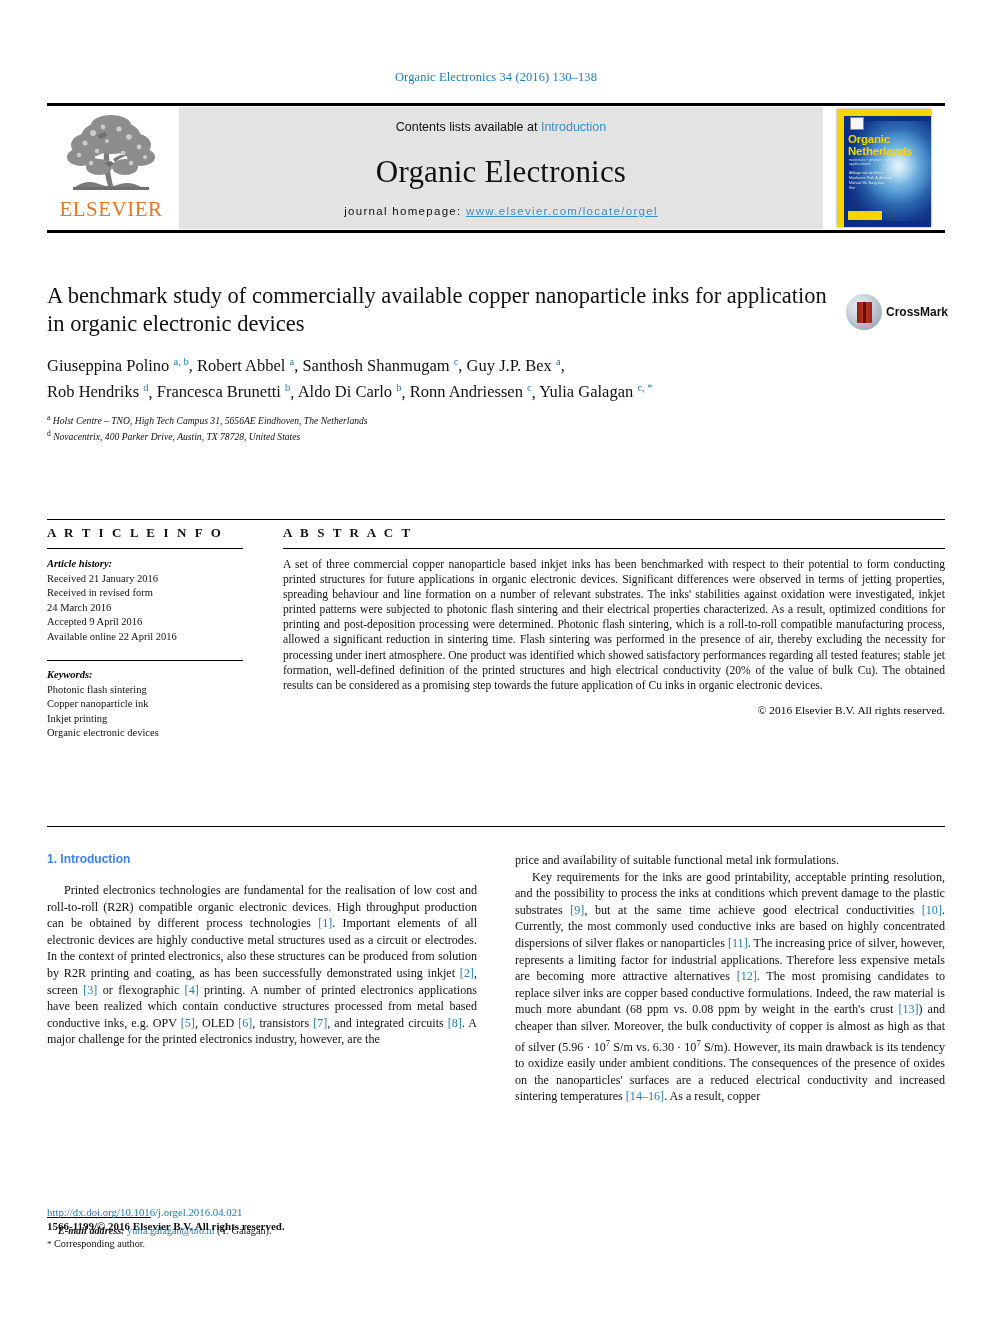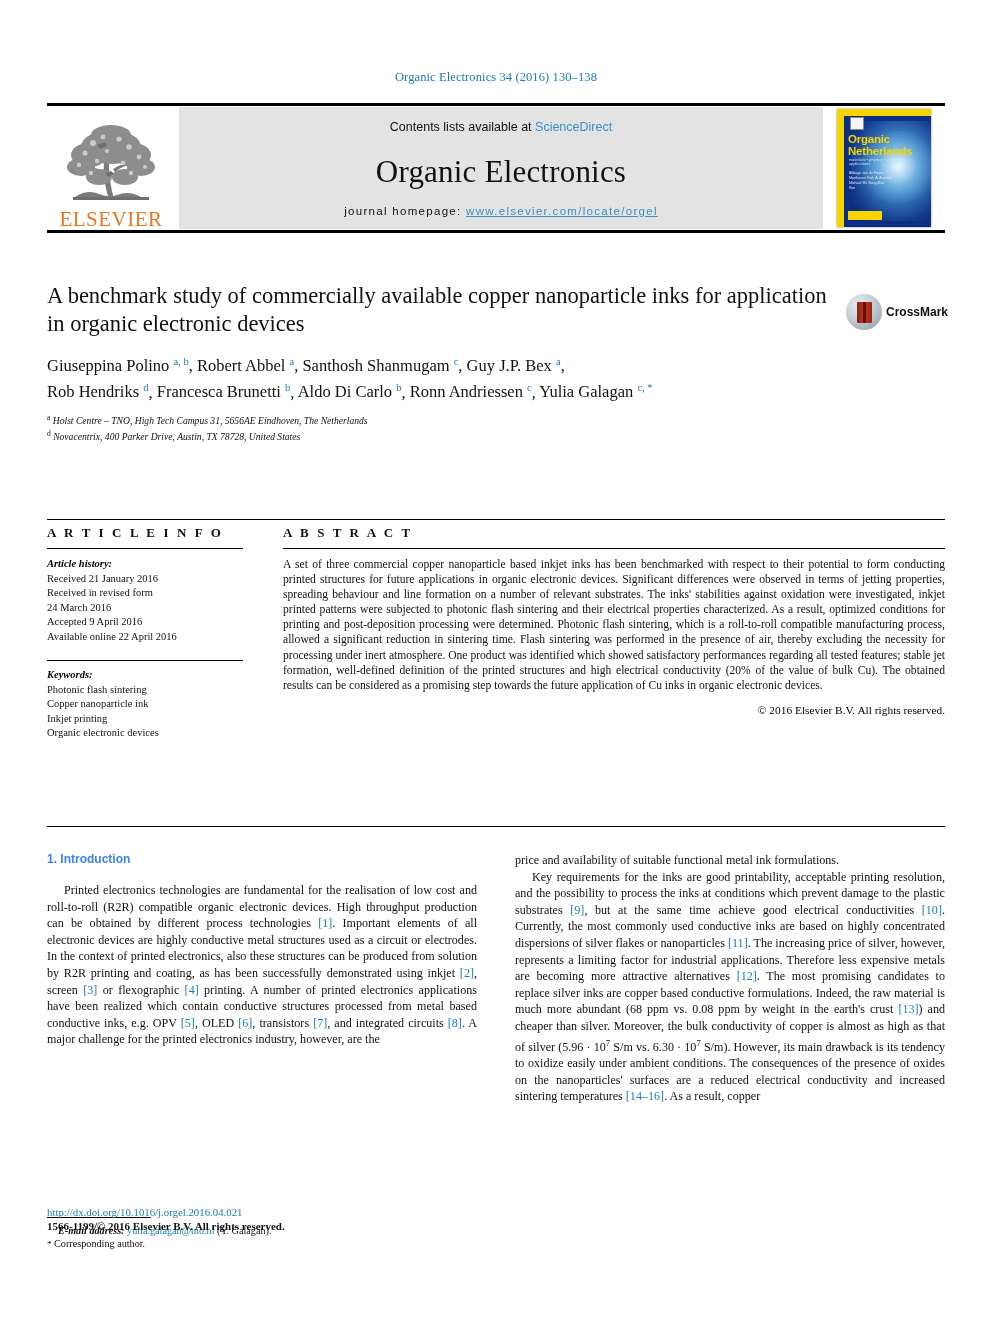--- a/index.html
+++ b/index.html
@@ -40,21 +40,21 @@
   }
   .mast-rule-bot {
     position: absolute; top: 230px; left: 47px; width: 898px;
     height: 2.5px; background: #000;
   }
 
   .elsevier-logo {
     width: 128px; flex: 0 0 128px;
     display: flex; flex-direction: column;
     align-items: center; justify-content: flex-start;
-    padding-top: 18px;
+    padding-top: 8px;
   }
   .tree-box { width: 104px; height: 84px; position: relative; }
   .tree-box svg { display: block; }
   .elsevier-word {
     font-family: "Liberation Serif", serif;
     font-size: 21px;
     letter-spacing: 0.5px;
     color: #E87722;
     margin-top: 2px;
   }
@@ -335,21 +335,21 @@
           </g>
           <rect x="14" y="76" width="76" height="3" fill="#6f6f6f"></rect>
           <path d="M16 76 q12 -8 24 -3 q10 4 18 1 q12 -5 24 2 Z" fill="#7a7a7a"></path>
         </svg>
       </div>
       <div class="elsevier-word">ELSEVIER</div>
     </div>
 
     <div class="mast-center">
       <div class="contents-line">
-        <span>Contents lists available at </span><span class="sd">ScienceDirect</span>
+        <span>Contents lists available at </span><span class="sd">Introduction</span>
       </div>
       <div class="journal-name">Organic Electronics</div>
       <div class="homepage-line">
         <span>journal homepage: </span><span class="url">www.elsevier.com/locate/orgel</span>
       </div>
     </div>
 
     <div class="cover-thumb">
       <div class="cover-inner">
         <div class="cover-glow"></div>

